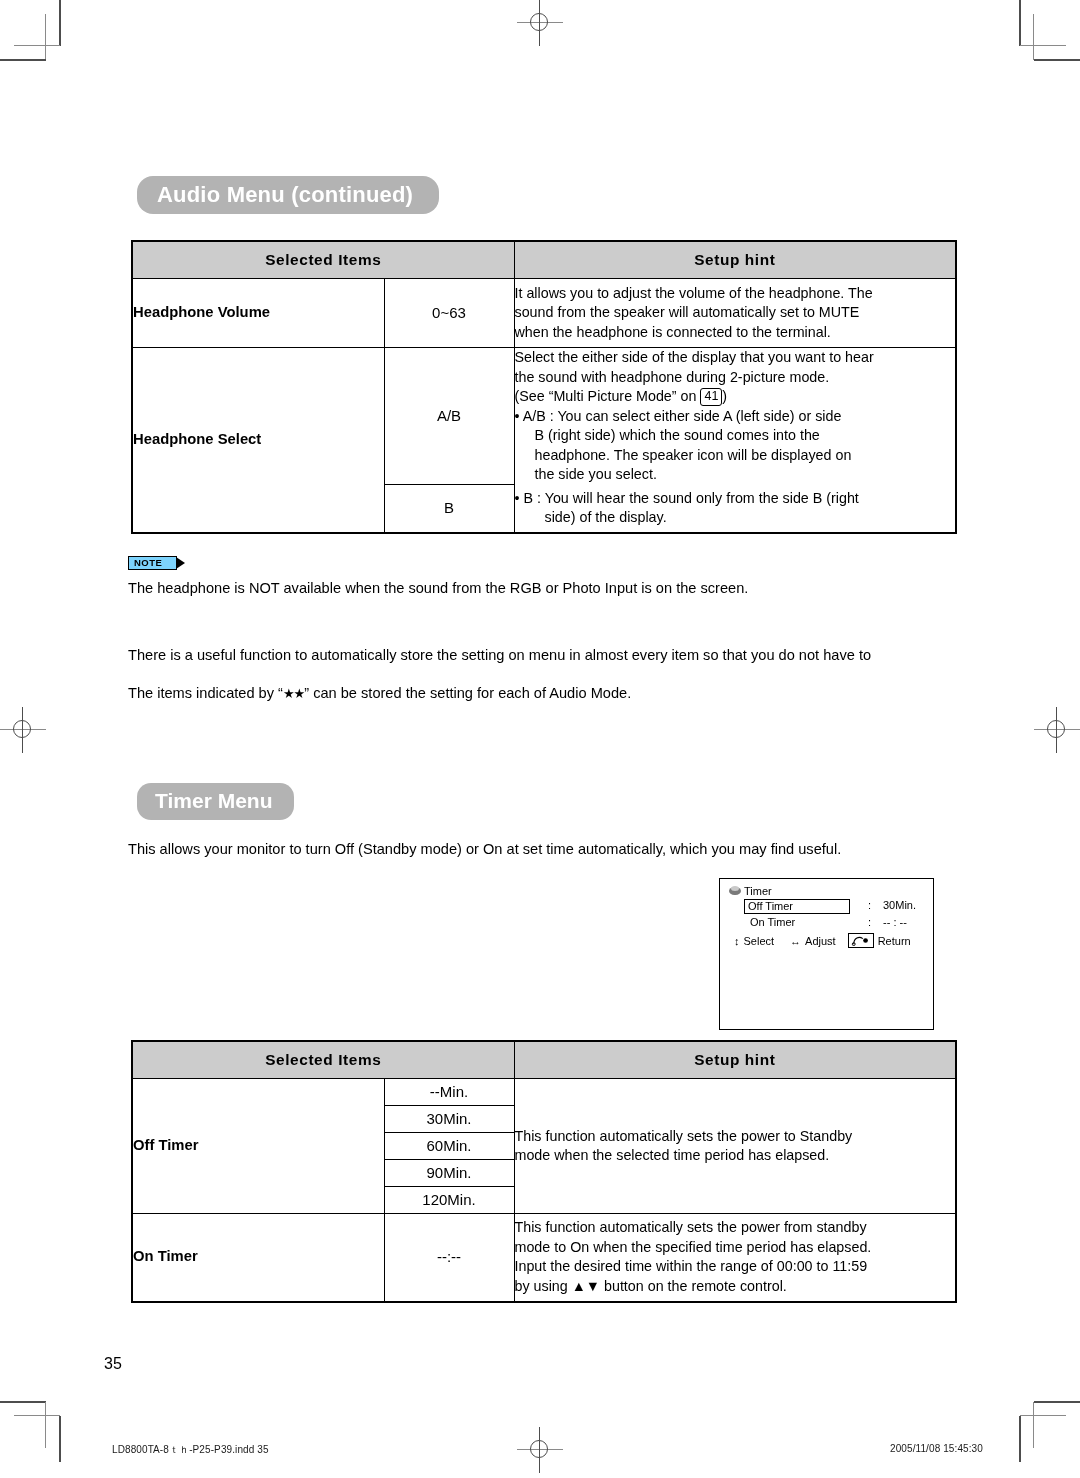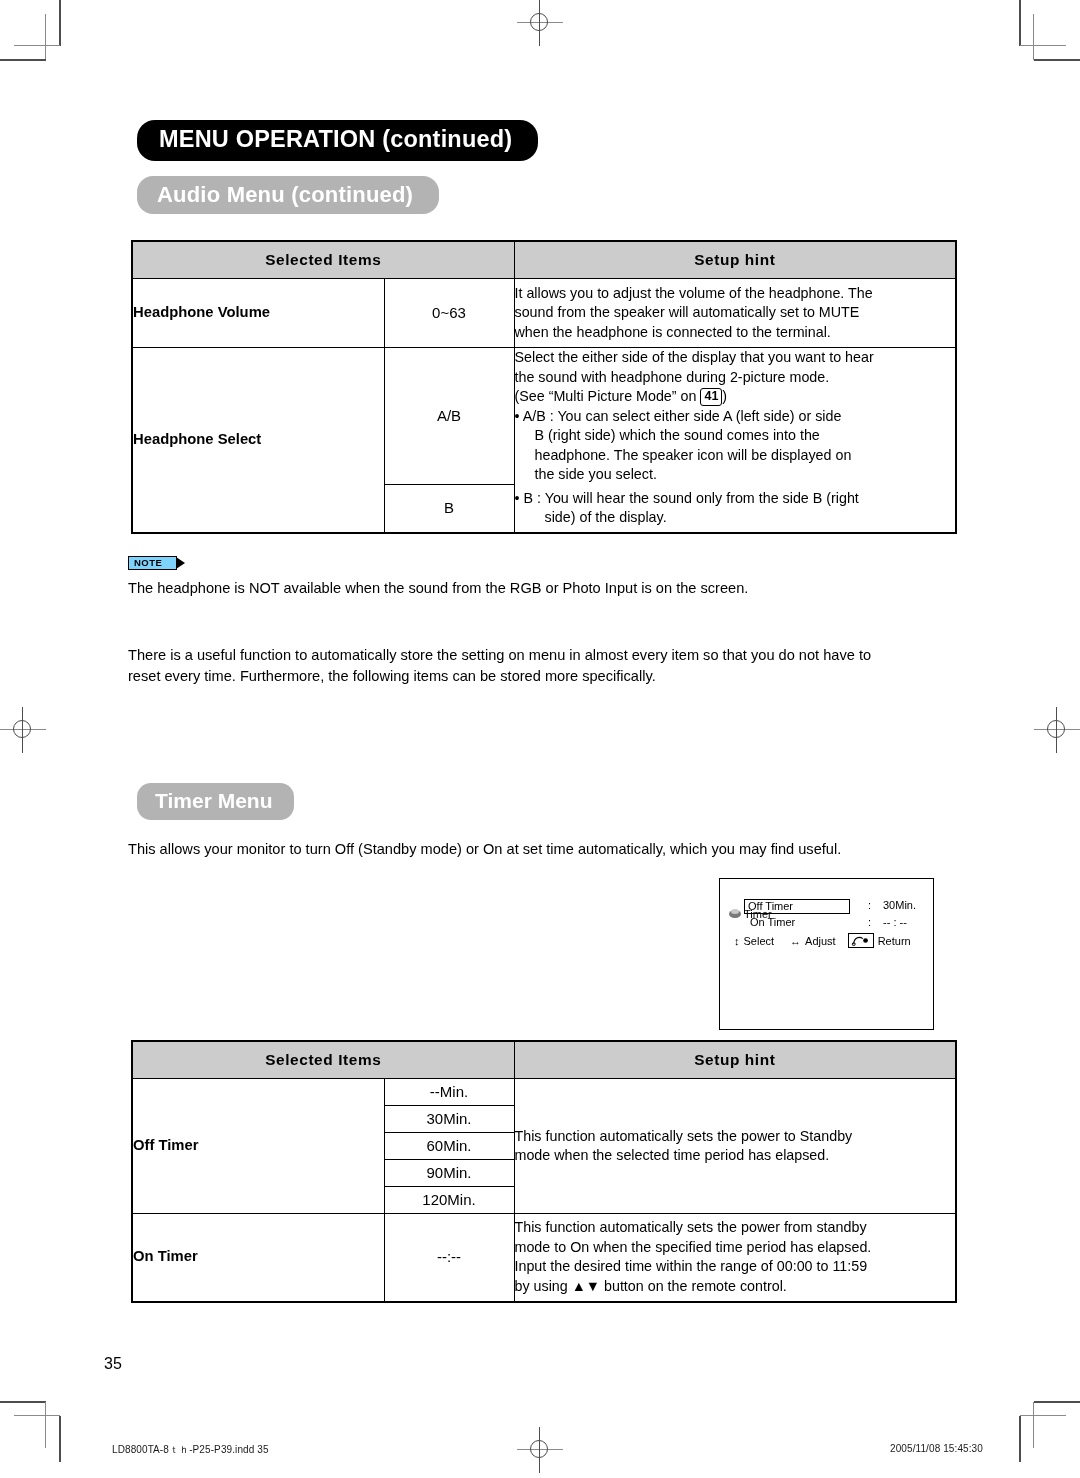--- a/index.html
+++ b/index.html
@@ -128,21 +128,21 @@
     font-size: 14.3px;
     line-height: 1.365;
   }
   .cell-hint.mid { vertical-align: middle; }
   .indent1 { padding-left: 20px; display: block; }
   .hang { display: block; }
   .pagebox {
     display: inline-block;
     border: 1.4px solid #000;
     border-radius: 3px;
-    font-weight: bold;
+    font-weight: normal;
     font-size: 12.5px;
     line-height: 1;
     padding: 1.5px 3px 2px 3px;
     vertical-align: 1px;
   }
 
   
   .note-wrap { position: absolute; left: 128px; top: 552px; }
   .note-badge {
     display: inline-block;
@@ -203,21 +203,21 @@
     position: absolute;
     left: 719px; top: 878px;
     width: 215px; height: 152px;
     border: 1.3px solid #000;
     background: #ffffff;
     box-sizing: border-box;
     font-size: 11px;
     color: #000;
   }
   .osd-row { position: absolute; white-space: nowrap; }
-  .osd-title { left: 9px; top: 6px; display: flex; align-items: center; gap: 3px; margin-top: 23px; }
+  .osd-title { left: 9px; top: 6px; display: flex; align-items: center; gap: 3px; }
   .osd-disc {
     width: 12px; height: 8px;
     background: #7a7a7a;
     border-radius: 50% / 55%;
     position: relative;
     display: inline-block;
   }
   .osd-disc::after{
     content:"";
     position:absolute; left:2px; top:-1.5px;
@@ -305,21 +305,20 @@
   <div class="mark" style="left:0px; top:1401px; width:46px; height:1.6px;"></div>
   <div class="mark light" style="left:14px; top:1415px; width:46px; height:1.4px;"></div>
   <div class="mark light" style="left:45px; top:1402px; width:1.4px; height:46px;"></div>
   <div class="mark" style="left:59px; top:1416px; width:1.6px; height:46px;"></div>
 
   <div class="mark" style="left:1034px; top:1401px; width:46px; height:1.6px;"></div>
   <div class="mark light" style="left:1020px; top:1415px; width:46px; height:1.4px;"></div>
   <div class="mark light" style="left:1033px; top:1402px; width:1.4px; height:46px;"></div>
   <div class="mark" style="left:1019px; top:1416px; width:1.6px; height:46px;"></div>
 
-  <div class="title-pill">MENU OPERATION (continued)</div>
   <div class="sub-pill">Audio Menu (continued)</div>
 
   <table class="doc outer-frame" style="left:131px; top:240px; width:824px;">
     <colgroup>
       <col style="width:252px">
       <col style="width:130px">
       <col style="width:442px">
     </colgroup>
     <thead>
       <tr>
@@ -361,22 +360,22 @@
   </table>
 
   <div class="note-wrap">
     <div class="note-badge">NOTE</div>
     <div class="note-text">The headphone is NOT available when the sound from the RGB or Photo Input is on the screen.</div>
   </div>
 
   <div class="info-wrap">
     <div class="info-body">
       <p>There is a useful function to automatically store the setting on menu in almost every item so that you do not have to</p>
-      <p>reset every time. Furthermore, the following items can be stored more specifically.</p>
       <div class="info-gap"></div>
+      <p><span>The items indicated by “</span><span class="star">★★</span><span>” can be stored the setting for each of Audio Mode.</span></p>
     </div>
   </div>
 
   <div class="timer-pill">Timer Menu</div>
   <div class="timer-intro">This allows your monitor to turn Off (Standby mode) or On at set time automatically, which you may find useful.</div>
 
   <div class="osd">
     <div class="osd-row osd-title">
       <span class="osd-disc"></span>
       <span>Timer</span>

